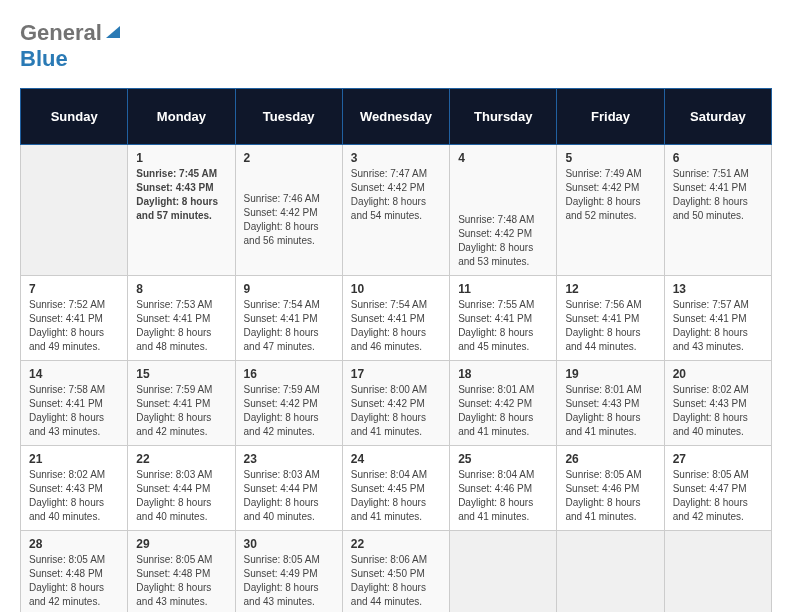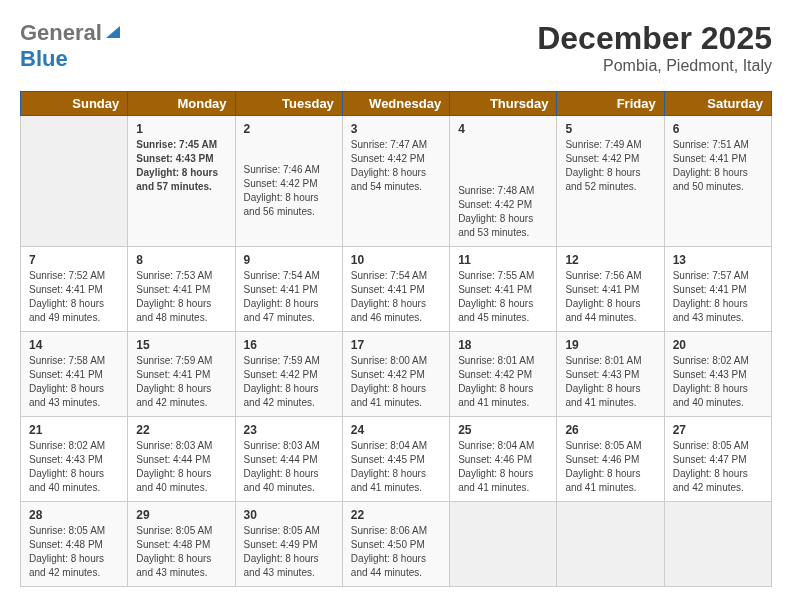--- a/index.html
+++ b/index.html
@@ -47,26 +47,26 @@
       font-size: 16px;
       font-weight: normal;
       color: #555;
     }
     .calendar {
       width: 100%;
       border-collapse: collapse;
       border: 1px solid #ccc;
     }
     .calendar thead tr th {
-      background-color: #a16207;
+      background-color: #0f172a;
       color: #fff;
       font-size: 13px;
       font-weight: bold;
-      padding: 4px 8px;
-      text-align: right;
+      padding: 20px 8px;
+      text-align: center;
       border: 1px solid #2060a0;
     }
     .calendar tbody tr td {
       vertical-align: top;
       padding: 6px 8px;
       border: 1px solid #ccc;
       font-size: 10.5px;
       color: #333;
       width: 107px;
       min-height: 80px;
@@ -97,24 +97,20 @@
 <div class="header">
   <div class="logo">
     <div class="logo-row">
       <span class="logo-general">General</span>
       <svg width="18" height="18" viewBox="0 0 18 18" style="margin-left:2px;margin-bottom:4px;">
         <polygon points="2,16 16,4 16,16" fill="#2a7ab5"></polygon>
       </svg>
     </div>
     <span class="logo-blue">Blue</span>
   </div>
-  <div class="title-block">
-    <h1>December 2025</h1>
-    <h2>Pombia, Piedmont, Italy</h2>
-  </div>
 </div>
 
 <table class="calendar">
   <thead>
     <tr>
     <th>Sunday</th>
         <th>Monday</th>
         <th>Tuesday</th>
         <th>Wednesday</th>
         <th>Thursday</th>

